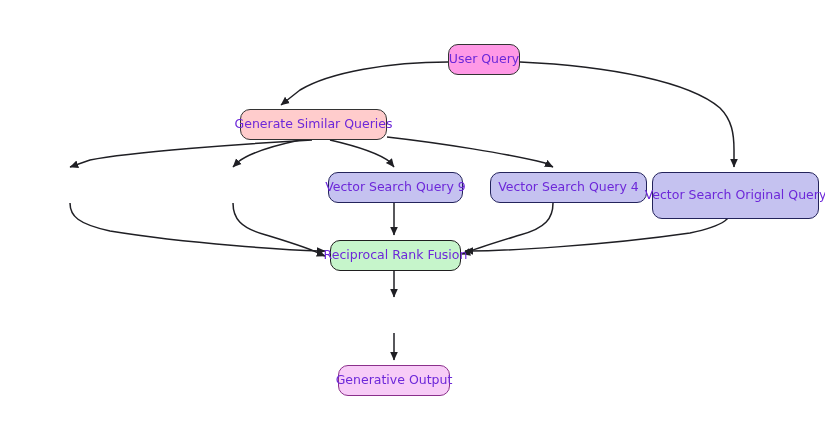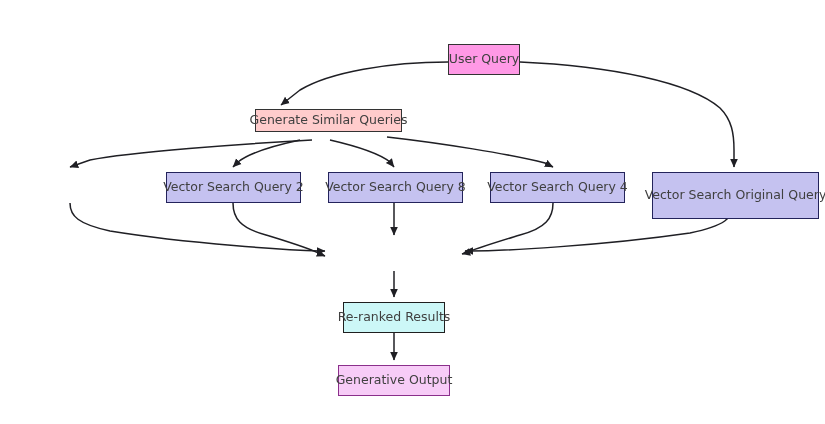--- a/index.html
+++ b/index.html
@@ -27,24 +27,24 @@
     height: 424px;
   }
   .node {
     position: absolute;
     box-sizing: border-box;
     display: flex;
     align-items: center;
     justify-content: center;
     border-style: solid;
     border-width: 1.4px;
-    border-radius: 0;
+    border-radius: 10px;
     font-size: 12.5px;
     line-height: 1;
-    color: #404040;
+    color: #6d28d9;
     white-space: nowrap;
     z-index: 3;
   }
   .node-label {
     display: block;
     padding: 0 2px;
   }
 </style>
 </head>
 <body>
@@ -71,43 +71,40 @@
       <path d="M734,203 C734,218 724,226 690,233 C600,246 500,251 470,251 L465,251"></path>
       <path d="M394,271 L394,297"></path>
       <path d="M394,333 L394,360"></path>
     </g>
   </svg>
 
   <div class="node" style="left:448px; top:44px; width:72px; height:31px; background:#ff99e6; border-color:#333333;">
     <span class="node-label">User Query</span>
   </div>
 
-  <div class="node" style="left:240px; top:109px; width:147px; height:23px; background:#ffcccc; border-color:#333333;margin-left:15px;">
+  <div class="node" style="left:240px; top:109px; width:147px; height:31px; background:#ffcccc; border-color:#333333;">
     <span class="node-label">Generate Similar Queries</span>
   </div>
 
 
-  <div class="node" style="left:166px; top:172px; width:135px; height:31px; background:#c5c2f0; border-color:#23235b;">
-    <span class="node-label">Vector Search Query 2</span>
+
+  <div class="node" style="left:328px; top:172px; width:135px; height:31px; background:#c5c2f0; border-color:#23235b;">
+    <span class="node-label">Vector Search Query 9</span>
   </div>
 
-  <div class="node" style="left:328px; top:172px; width:135px; height:31px; background:#c5c2f0; border-color:#23235b;">
-    <span class="node-label">Vector Search Query 8</span>
-  </div>
-
-  <div class="node" style="left:490px; top:172px; width:135px; height:31px; background:#c5c2f0; border-color:#23235b;text-align:center;">
+  <div class="node" style="left:490px; top:172px; width:157px; height:31px; background:#c5c2f0; border-color:#23235b;text-align:center;">
     <span class="node-label">Vector Search Query 4</span>
   </div>
 
   <div class="node" style="left:652px; top:172px; width:167px; height:47px; background:#c5c2f0; border-color:#23235b;">
     <span class="node-label">Vector Search Original Query</span>
   </div>
 
+  <div class="node" style="left:330px; top:240px; width:131px; height:31px; background:#c6f5cb; border-color:#1f1f1f;">
+    <span class="node-label">Reciprocal Rank Fusion</span>
+  </div>
 
-  <div class="node" style="left:343px; top:302px; width:102px; height:31px; background:#ccf7f7; border-color:#1f1f1f;">
-    <span class="node-label">Re-ranked Results</span>
-  </div>
 
   <div class="node" style="left:338px; top:365px; width:112px; height:31px; background:#f7ccf7; border-color:#8b2f8b;justify-content:center;">
     <span class="node-label">Generative Output</span>
   </div>
 
 </div>
 
 </body></html>

